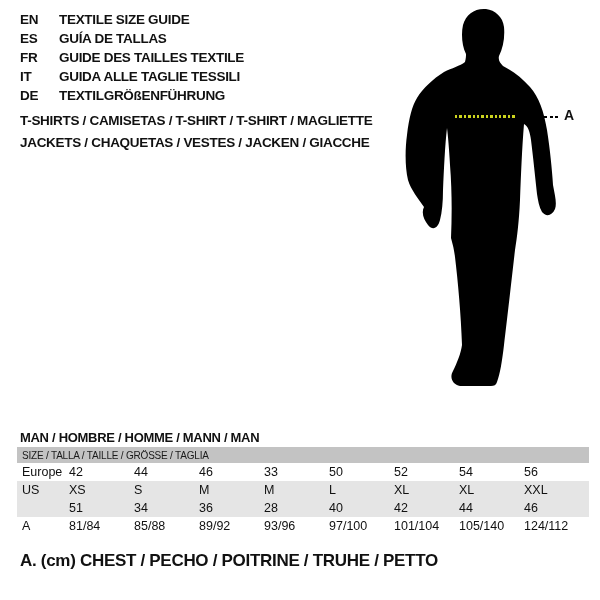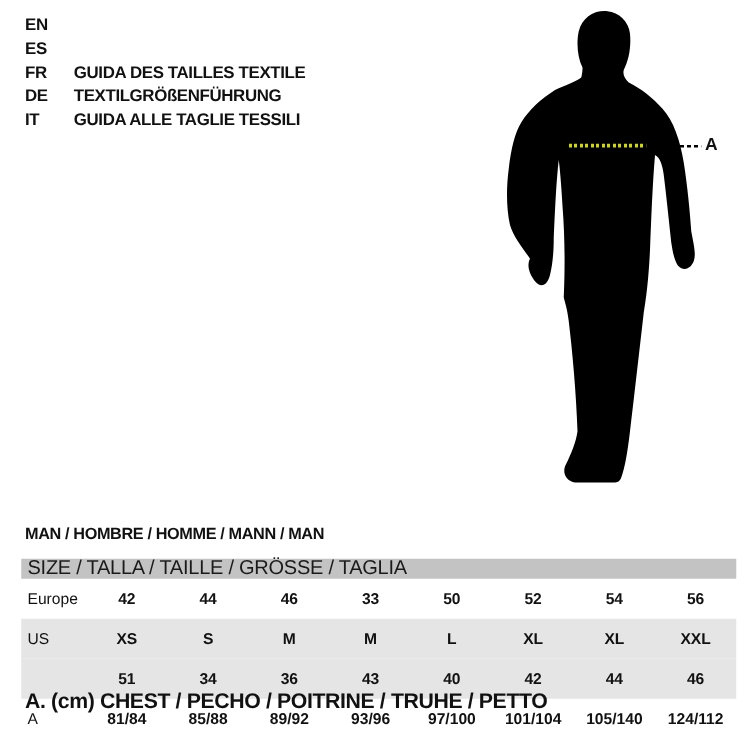--- a/index.html
+++ b/index.html
@@ -20,60 +20,66 @@
   .chest-line{
     position:absolute;left:55px;top:115px;width:62px;height:3px;
     background:repeating-linear-gradient(to right,#ccd41f 0px,#ccd41f 2.5px,transparent 2.5px,transparent 4.4px);
   }
   .pointer-dashes{
     position:absolute;left:144px;top:116px;width:17px;height:2px;
     background:repeating-linear-gradient(to right,#000 0px,#000 3px,transparent 3px,transparent 5.6px);
   }
   .measure-label{position:absolute;left:164px;top:107px;font-size:14px;font-weight:bold;}
   
-  .section-title{position:absolute;left:20px;top:419px;font-size:13px;font-weight:bold;letter-spacing:-0.3px;}
+  .section-title{position:absolute;left:20px;top:430px;font-size:13px;font-weight:bold;letter-spacing:-0.3px;}
   
   .size-table{position:absolute;left:17px;top:447px;width:572px;font-size:12.5px;}
   .table-header{
     height:16px;display:flex;align-items:center;background:#c3c3c3;
-    padding-left:5px;box-sizing:border-box;color:#1a1a1a;font-size:16px;letter-spacing:-0.2px;
+    padding-left:5px;box-sizing:border-box;color:#1a1a1a;font-size:10px;letter-spacing:-0.2px;
   }
-  .t-row{display:flex;height:32px;align-items:center;}
+  .t-row{display:flex;height:18px;align-items:center;}
   .t-row.stripe{background:#e5e5e5;}
   .cell-label{flex:0 0 52px;padding-left:5px;box-sizing:border-box;}
-  .cell{flex:1;text-align:center;font-weight:bold;}
+  .cell{flex:1;text-align:left;}
   
   .footnote{position:absolute;left:20px;top:551px;font-size:17px;font-weight:bold;letter-spacing:-0.3px;}
 </style>
 </head>
 <body>
 
 <div class="canvas">
 
   <div class="lang-list">
     <div class="lang-row">
       <span class="lang-code">EN</span>
+      <span class="lang-label">TEXTILE SIZE GUIDE</span>
     </div>
     <div class="lang-row">
       <span class="lang-code">ES</span>
+      <span class="lang-label">GUÍA DE TALLAS</span>
     </div>
     <div class="lang-row">
       <span class="lang-code">FR</span>
-      <span class="lang-label">GUIDA DES TAILLES TEXTILE</span>
+      <span class="lang-label">GUIDE DES TAILLES TEXTILE</span>
+    </div>
+    <div class="lang-row">
+      <span class="lang-code">IT</span>
+      <span class="lang-label">GUIDA ALLE TAGLIE TESSILI</span>
     </div>
     <div class="lang-row">
       <span class="lang-code">DE</span>
       <span class="lang-label">TEXTILGRÖßENFÜHRUNG</span>
     </div>
-    <div class="lang-row">
-      <span class="lang-code">IT</span>
-      <span class="lang-label">GUIDA ALLE TAGLIE TESSILI</span>
-    </div>
   </div>
 
+  <div class="categories">
+    <div class="cat-line">T-SHIRTS / CAMISETAS / T-SHIRT / T-SHIRT / MAGLIETTE</div>
+    <div class="cat-line">JACKETS / CHAQUETAS / VESTES / JACKEN / GIACCHE</div>
+  </div>
 
   <div class="figure-wrap">
     <svg width="200" height="400" viewBox="400 0 200 400" aria-hidden="true">
       <path fill="#000000" d="
         M 486 9
         C 495 10 503 17 504 27
         C 505 38 503 48 499 56
         C 498 60 500 63 503 66
         C 513 71 522 78 530 87
         C 539 97 544 112 547 130
@@ -141,21 +147,21 @@
       <span class="cell">XL</span>
       <span class="cell">XL</span>
       <span class="cell">XXL</span>
     </div>
 
     <div class="t-row stripe">
       <span class="cell-label"></span>
       <span class="cell">51</span>
       <span class="cell">34</span>
       <span class="cell">36</span>
-      <span class="cell">43</span>
+      <span class="cell">28</span>
       <span class="cell">40</span>
       <span class="cell">42</span>
       <span class="cell">44</span>
       <span class="cell">46</span>
     </div>
 
     <div class="t-row">
       <span class="cell-label">A</span>
       <span class="cell">81/84</span>
       <span class="cell">85/88</span>

